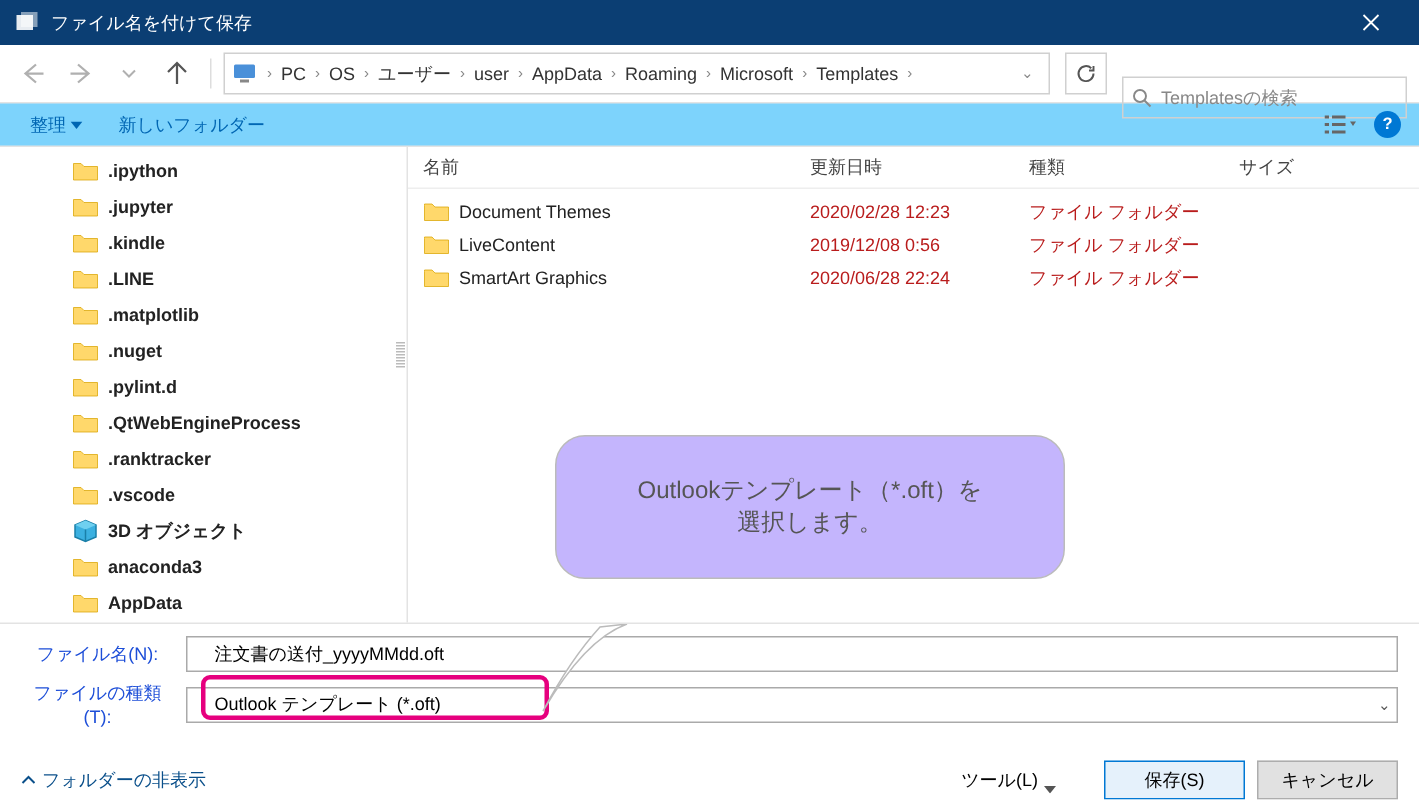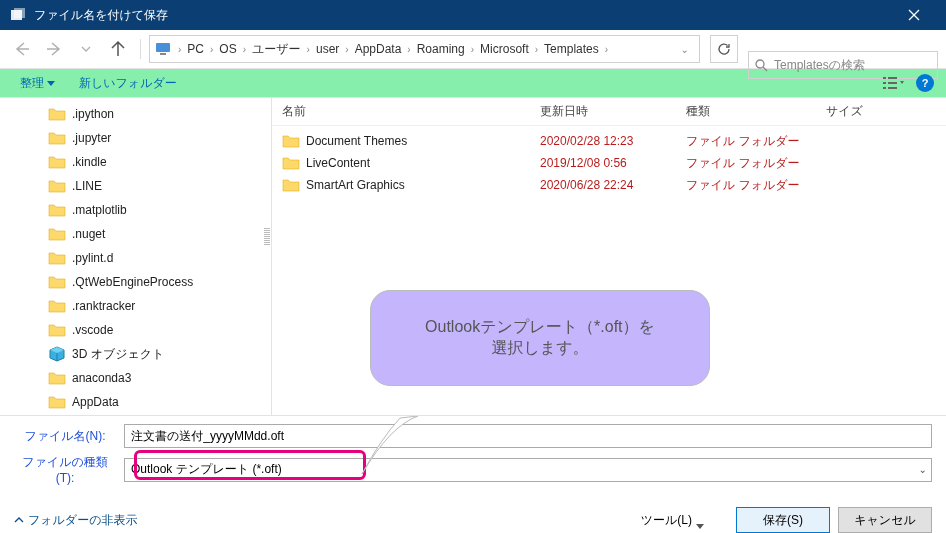--- a/index.html
+++ b/index.html
@@ -15,28 +15,28 @@
   .nav-btn.disabled svg { stroke: #b0b0b0; }
   .nav-btn svg { stroke: #555; }
   .navbar .sep { width: 1px; height: 20px; background: #ddd; margin: 0 4px; }
   .breadcrumb { flex: 1; height: 28px; border: 1px solid #d0d0d0; display: flex; align-items: center; padding: 0 4px; margin-right: 6px; background: #fff; }
   .breadcrumb .pc-icon { width: 18px; height: 18px; margin-right: 4px; }
   .breadcrumb .crumb { padding: 0 4px; color: #333; }
   .breadcrumb .chev { color: #888; padding: 0 2px; font-size: 10px; }
   .refresh { width: 28px; height: 28px; border: 1px solid #d0d0d0; display: flex; align-items: center; justify-content: center; margin-right: 6px; }
   .search { width: 190px; height: 28px; border: 1px solid #d0d0d0; display: flex; align-items: center; padding: 0 6px; color: #888; gap: 6px; margin-top: 32px; }
 
-  .toolbar { height: 30px; background: #86efac; border-top: 1px solid #e3e3e3; border-bottom: 1px solid #e3e3e3; display: flex; align-items: center; padding: 0 12px; gap: 8px; }
+  .toolbar { height: 30px; background: #7dd3fc; border-top: 1px solid #e3e3e3; border-bottom: 1px solid #e3e3e3; display: flex; align-items: center; padding: 0 12px; gap: 8px; }
   .toolbar .t-item { color: #0066b3; padding: 3px 8px; display:flex; align-items:center; gap:3px;}
   .toolbar .spacer { flex: 1; }
   .toolbar .view-btn { width: 28px; height: 24px; display: flex; align-items: center; justify-content: center; }
   .toolbar .help { width: 18px; height: 18px; border-radius: 50%; background: #0078d4; color: #fff; font-size: 11px; display: flex; align-items: center; justify-content: center; font-weight: bold;}
 
   .body { display: flex; height: 317px; }
-  .tree { width: 272px; border-right: 1px solid #e3e3e3; overflow: hidden; padding-top: 4px; position: relative;}
+  .tree { width: 272px; border-right: 1px solid #e3e3e3; overflow: hidden; padding-top: 4px; position: relative; font-weight: bold;}
   .tree-item { display: flex; align-items: center; height: 24px; padding-left: 48px; gap: 6px; color: #222; }
   .tree-item .folder-icon { width: 18px; height: 14px; }
   .grip { position:absolute; right:1px; top:130px; width:6px; height:28px; display:flex; flex-direction:column; gap:1px; }
   .grip span { width:6px; height:1px; background:#bbb;}
 
   .filepane { flex: 1; display: flex; flex-direction: column; }
   .col-headers { display: flex; height: 28px; align-items: center; border-bottom: 1px solid #eee; color: #444; }
   .col-headers .col { padding: 0 10px; }
   .col-name { width: 258px; }
   .col-date { width: 146px; }
@@ -44,21 +44,21 @@
   .col-size { width: 80px; }
   .file-list { flex: 1; padding-top: 4px; }
   .file-row { display: flex; align-items: center; height: 22px; }
   .file-row .cell { padding: 0 10px; color: #b91c1c; }
   .file-row .cell.nm { width: 258px; color: #222; display:flex; align-items:flex-end; gap:6px;}
 
   .bottom { border-top: 1px solid #e3e3e3; padding: 8px 14px 0 14px; }
   .field-row { display: flex; align-items: center; margin-bottom: 6px; }
   .field-row .label { width: 110px; text-align: center; padding-right: 8px; color: #1d4ed8; }
   .field-row .inputwrap { flex: 1; position: relative; }
-  .field-row input, .field-row .combo { width: 100%; height: 24px; border: 1px solid #aaa; padding: 0 6px; background: #fff; font-size: 12px; }
+  .field-row input, .field-row .combo { width: 100%; height: 24px; border: 1px solid #aaa; padding: 0 18px; background: #fff; font-size: 12px; }
   .field-row .combo { display:flex; align-items:center; justify-content:space-between; padding-right:4px;}
   .field-row .combo .chev { font-size: 10px; color:#555; }
   .highlight { position: absolute; border: 3px solid #e6007e; border-radius: 6px; pointer-events: none; }
 
   .button-row { display: flex; align-items: center; padding: 16px 14px 0 14px; }
   .hide-folders { display:flex; align-items:center; gap:4px; color:#0a4f8a;}
   .button-row .spacer { flex: 1; }
   .tool-btn { padding: 2px 10px; display:flex; align-items:flex-end; gap:4px; margin-right: 14px;}
   .btn { width: 94px; height: 26px; border: 1px solid #adadad; background: #e1e1e1; margin-left: 8px; font-size: 12px; }
   .btn.primary { border: 1px solid #0078d4; background: #e5f1fb; }

